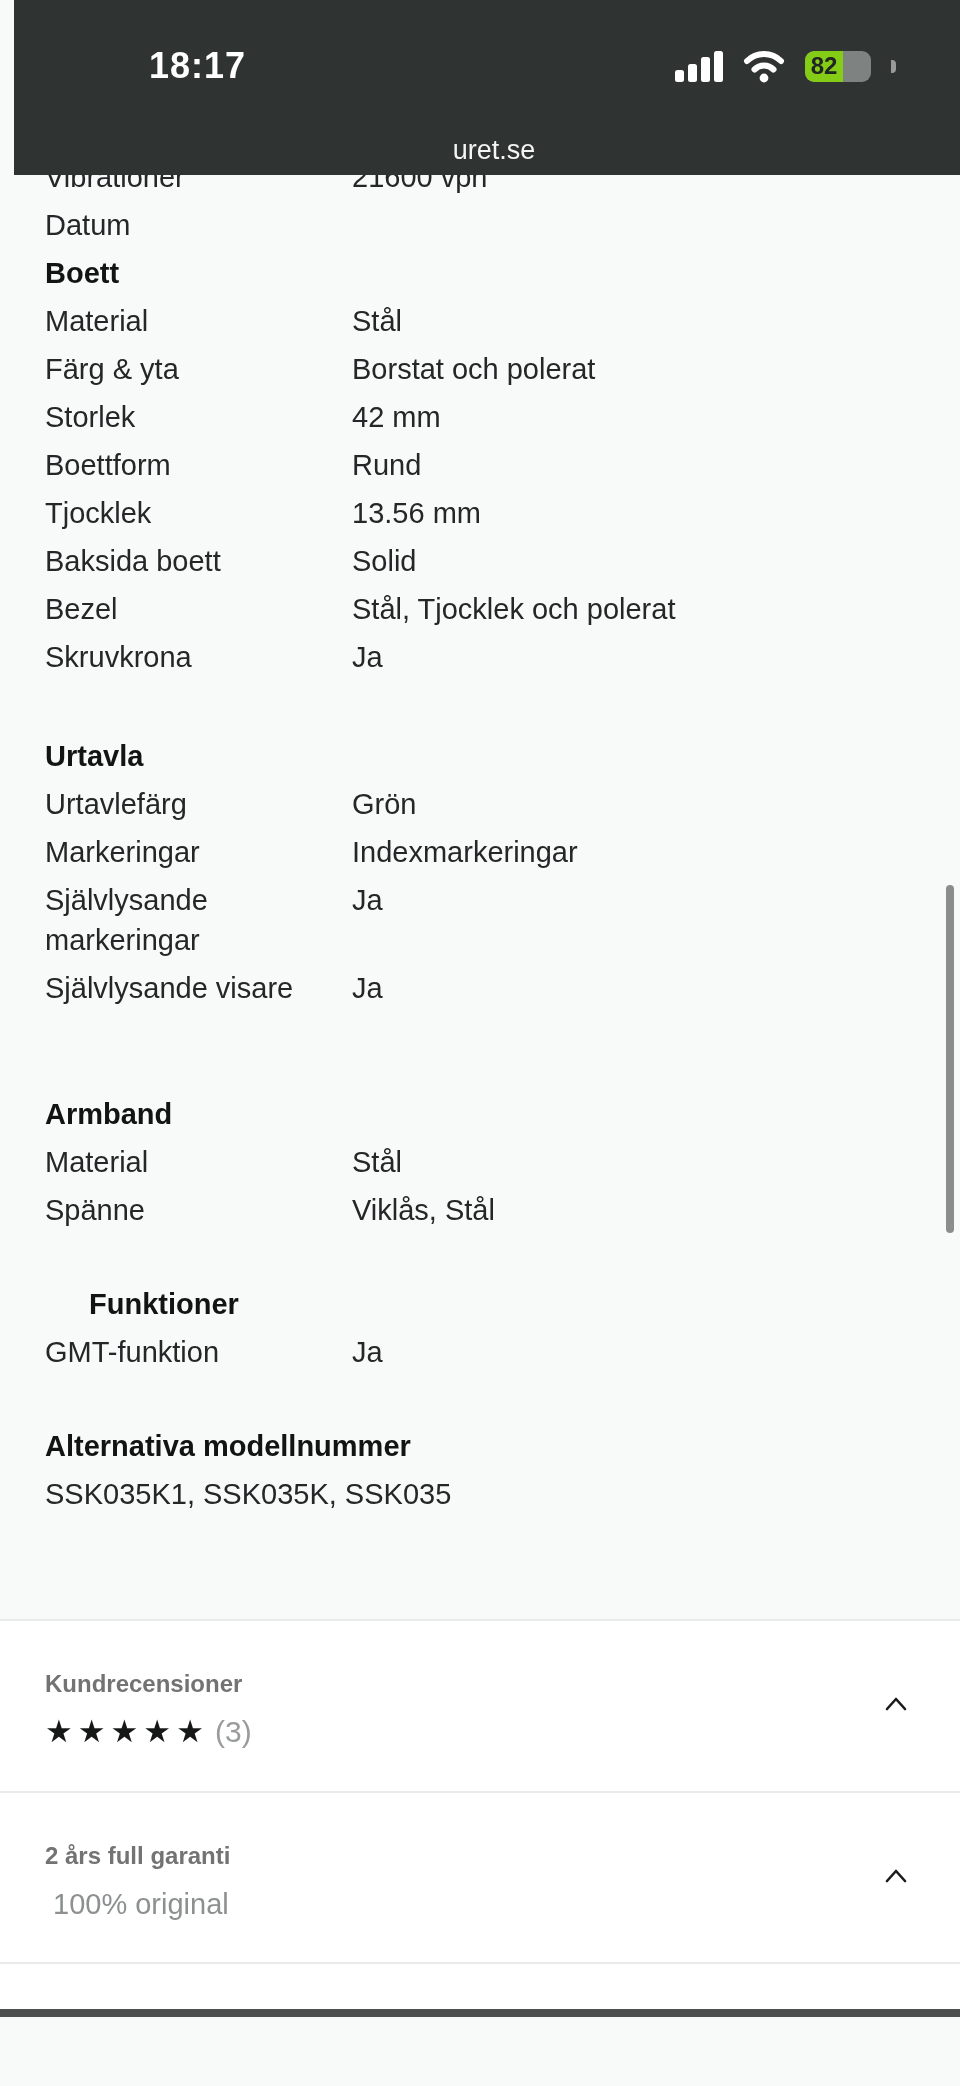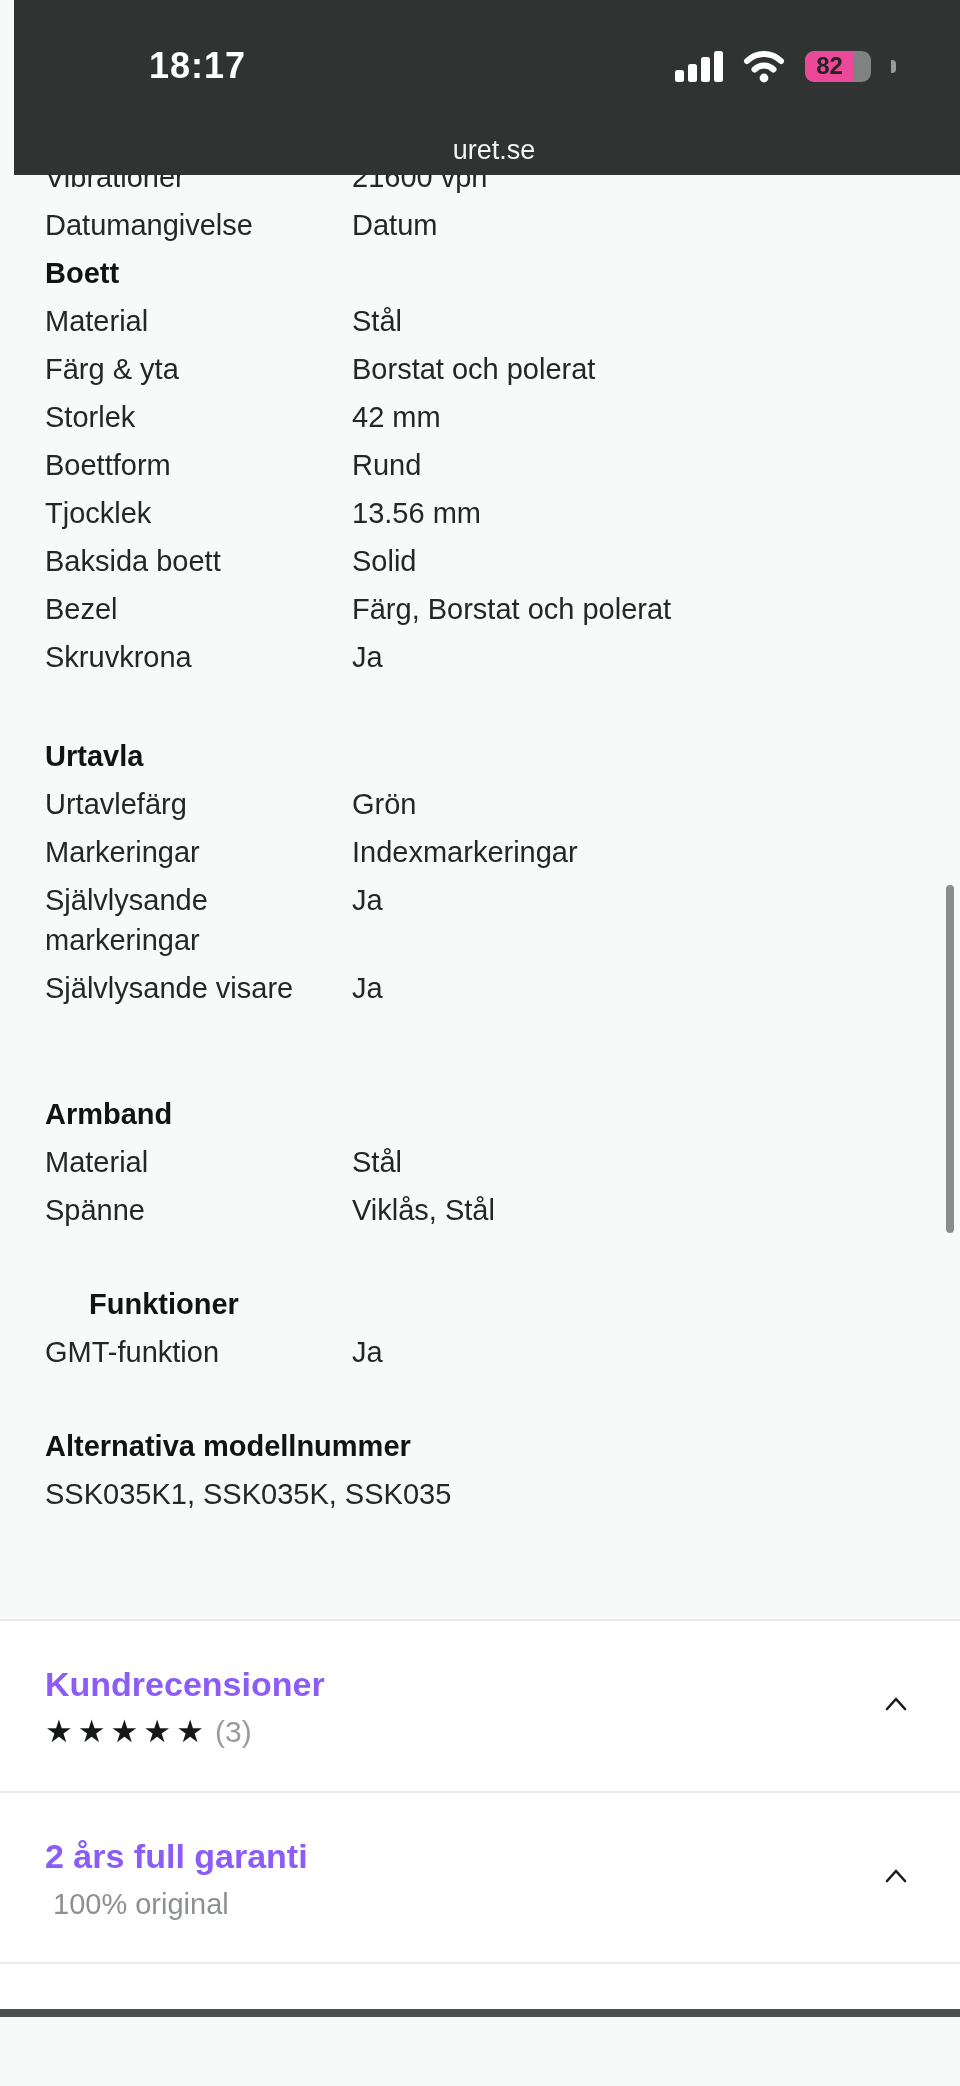--- a/index.html
+++ b/index.html
@@ -29,21 +29,21 @@
   .signal{ display:flex; align-items:flex-end; gap:4px; height:32px; }
   .signal .bar{ width:9px; background:#FFFFFF; border-radius:2.5px; }
   .signal .b1{height:12px;} .signal .b2{height:18px;}
   .signal .b3{height:25px;} .signal .b4{height:31px;}
   .wifi{ display:block; }
   .battery{
     position:relative; width:66px; height:31px; border-radius:9px;
     background:#7E8280; overflow:hidden; display:flex;
   }
   .battery .fill{
-    width:49px; height:100%; background:#ec4899;
+    width:38px; height:100%; background:#84cc16;
     border-radius:9px 0 0 9px;
     display:flex; align-items:center; justify-content:center;
   }
   .battery .fill span{ color:#202423; font-size:24px; font-weight:700; }
   .battery-nub{
     width:5px; height:13px; background:rgba(255,255,255,0.5);
     border-radius:0 4px 4px 0; margin-left:2px;
   }
   .url-row{
     position:absolute; top:131px; left:0; right:0; height:38px;
@@ -76,21 +76,21 @@
   .mt-altmodell{ margin-top:46px; }
   .plain-row{ font-size:29px; line-height:48px; color:#242727; }
 
   
   .accordions{ background:#FFFFFF; border-top:2px solid #E9EAEA; }
   .acc-row{
     position:relative; padding:39px 45px 35px 45px;
     border-bottom:2px solid #E9EAEA; cursor:pointer;
   }
   .acc-row.second{ padding-bottom:34px; }
-  .acc-title{ font-size:34px; line-height:48px; font-weight:600; color:#8b5cf6; }
+  .acc-title{ font-size:24px; line-height:48px; font-weight:600; color:#737373; }
   .acc-stars-line{ line-height:48px; display:flex; align-items:center; }
   .acc-stars{ font-size:31px; color:#161818; letter-spacing:5px; }
   .acc-count{ font-size:30px; color:#9A9C9C; margin-left:6px; }
   .acc-sub{ font-size:29px; line-height:48px; color:#8D9090;margin-left:8px; }
   .acc-chevron{
     position:absolute; right:52px; top:50%; margin-top:-10px;
   }
 
   .bottom-space{ height:45px; background:#FFFFFF; }
   .footer-strip{ height:8px; background:#4B504F; }
@@ -134,21 +134,20 @@
     </div>
   </div>
 
   <div class="specs">
 
     <div class="spec-row">
       <div class="cell label">Vibrationer</div>
       <div class="cell value">21600 vph</div>
     </div>
     <div class="spec-row">
-      <div class="cell label">Datumangivelse</div>
       <div class="cell value">Datum</div>
     </div>
 
     <div class="section-title mt-boett">Boett</div>
     <div class="spec-row">
       <div class="cell label">Material</div>
       <div class="cell value">Stål</div>
     </div>
     <div class="spec-row">
       <div class="cell label">Färg &amp; yta</div>
@@ -165,21 +164,21 @@
     <div class="spec-row">
       <div class="cell label">Tjocklek</div>
       <div class="cell value">13.56 mm</div>
     </div>
     <div class="spec-row">
       <div class="cell label">Baksida boett</div>
       <div class="cell value">Solid</div>
     </div>
     <div class="spec-row">
       <div class="cell label">Bezel</div>
-      <div class="cell value">Färg, Borstat och polerat</div>
+      <div class="cell value">Stål, Tjocklek och polerat</div>
     </div>
     <div class="spec-row">
       <div class="cell label">Skruvkrona</div>
       <div class="cell value">Ja</div>
     </div>
 
     <div class="section-title mt-urtavla">Urtavla</div>
     <div class="spec-row">
       <div class="cell label">Urtavlefärg</div>
       <div class="cell value">Grön</div>

